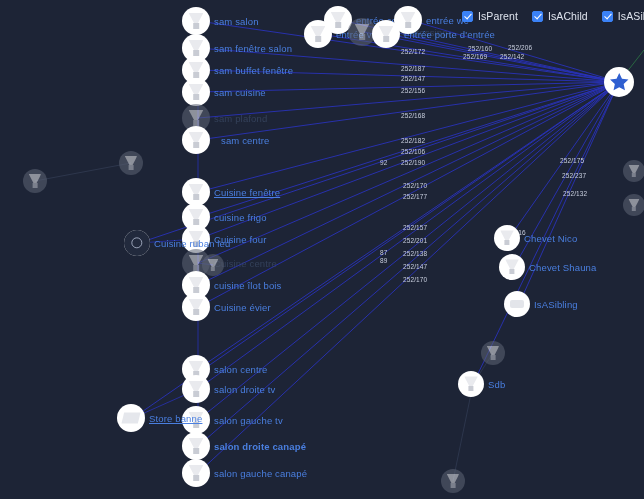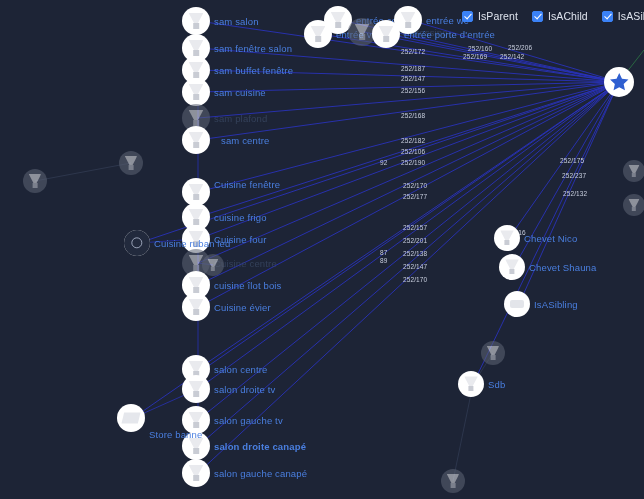--- a/index.html
+++ b/index.html
@@ -228,21 +228,21 @@
       <div class="node">
         <div class="node-circle" style="left: 182px; top: 126px; width: 28px; height: 28px;">
           <div class="bulb"></div>
         </div>
         <div class="node-label" style="left: 214px; top: 136px; margin-left: 7px;">sam centre</div>
       </div>
       <div class="node">
         <div class="node-circle" style="left: 182px; top: 178px; width: 28px; height: 28px;">
           <div class="bulb"></div>
         </div>
-        <div class="node-label" style="left: 214px; top: 180px;">Cuisine fenêtre</div>
+        <div class="node-label" style="left: 214px; top: 188px; text-decoration: underline;">Cuisine fenêtre</div>
       </div>
       <div class="node">
         <div class="node-circle" style="left: 182px; top: 203px; width: 28px; height: 28px;">
           <div class="bulb"></div>
         </div>
         <div class="node-label" style="left: 214px; top: 213px;">cuisine frigo</div>
       </div>
       <div class="node">
         <div class="node-circle" style="left: 182px; top: 225px; width: 28px; height: 28px;">
           <div class="bulb"></div>
@@ -300,21 +300,21 @@
       <div class="node">
         <div class="node-circle" style="left: 124px; top: 230px; width: 26px; height: 26px;">
           <div class="ruban"></div>
         </div>
         <div class="node-label" style="left: 154px; top: 239px;">Cuisine ruban led</div>
       </div>
       <div class="node">
         <div class="node-circle" style="left: 117px; top: 404px; width: 28px; height: 28px;">
           <div class="store"></div>
         </div>
-        <div class="node-label" style="left: 149px; top: 430px;">Store banne</div>
+        <div class="node-label" style="left: 149px; top: 414px; text-decoration: underline;">Store banne</div>
       </div>
       <div class="node">
         <div class="node-circle" style="left: 304px; top: 20px; width: 28px; height: 28px;">
           <div class="bulb"></div>
         </div>
         <div class="node-label" style="left: 336px; top: 30px;">entrée vitrine</div>
       </div>
       <div class="node">
         <div class="node-circle" style="left: 324px; top: 6px; width: 28px; height: 28px;">
           <div class="bulb"></div>

